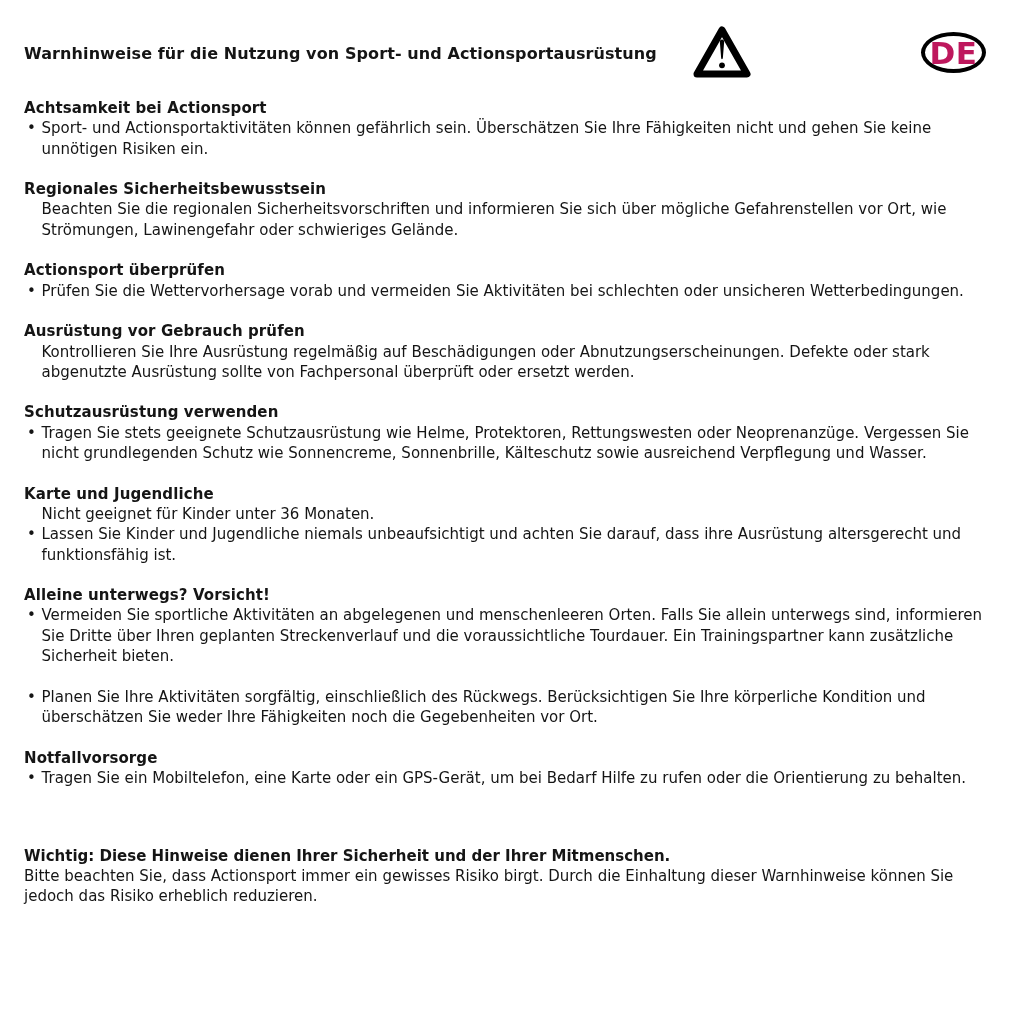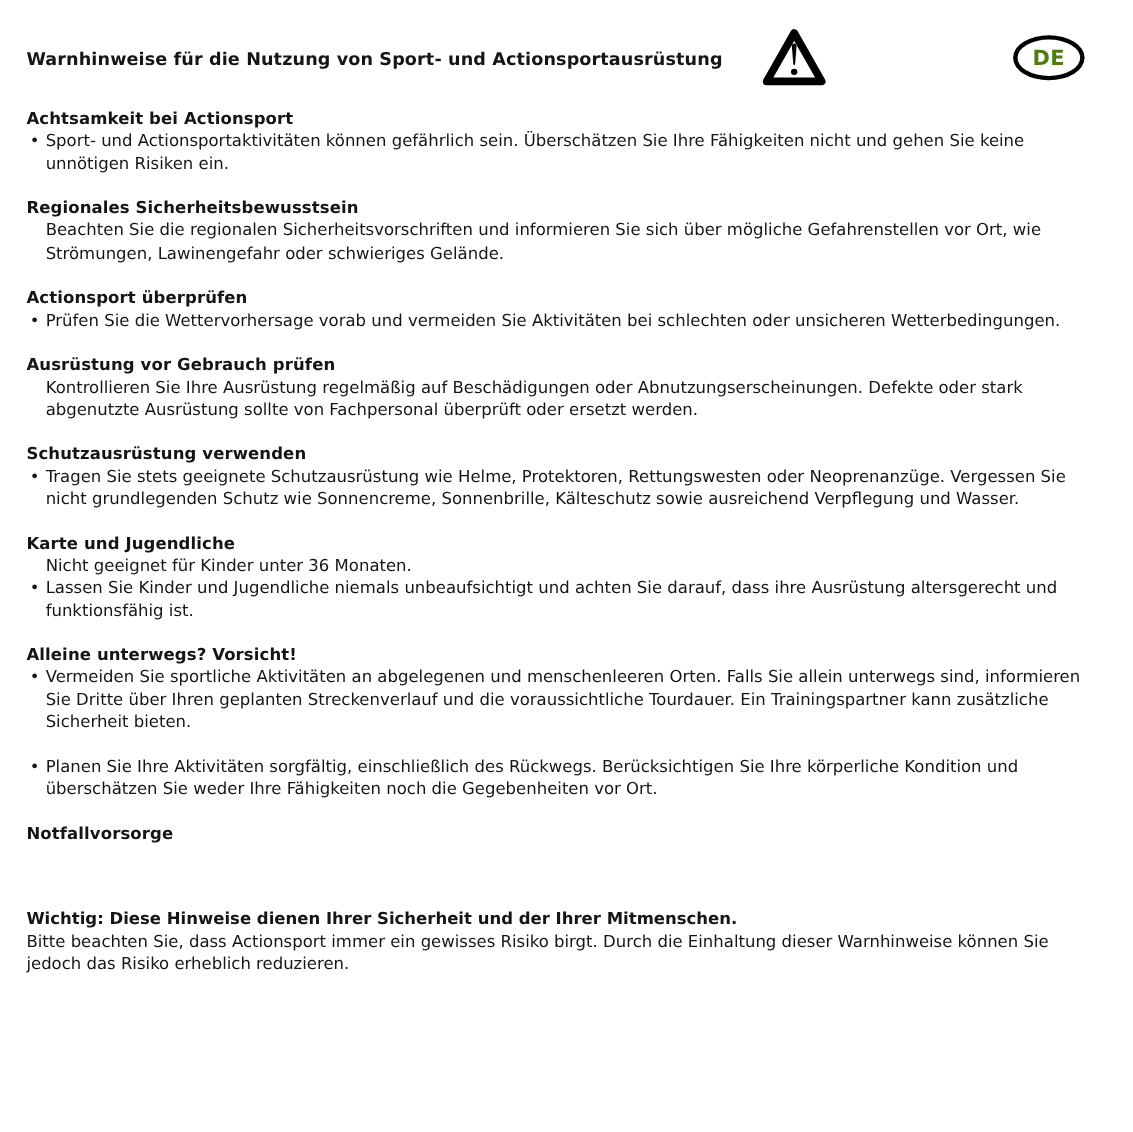--- a/index.html
+++ b/index.html
@@ -32,24 +32,24 @@
     position: absolute;
     left: 921px;
     top: 32px;
     width: 57px;
     height: 33px;
     border: 4px solid #000;
     border-radius: 50%;
     display: flex;
     align-items: center;
     justify-content: center;
-    font-size: 19px;
+    font-size: 31px;
     font-weight: bold;
     letter-spacing: 0.5px;
-    color: #4d7c0f;
+    color: #be185d;
   }
   .content {
     position: absolute;
     left: 24px;
     top: 98px;
     width: 982px;
     font-size: 15px;
     line-height: 20.3px;
   }
   .section { margin: 0 0 20.3px 0; }
@@ -130,20 +130,21 @@
       <h2 class="section-heading">Alleine unterwegs? Vorsicht!</h2>
       <p class="item item-bullet">Vermeiden Sie sportliche Aktivitäten an abgelegenen und menschenleeren Orten. Falls Sie allein unterwegs sind, informieren Sie Dritte über Ihren geplanten Streckenverlauf und die voraussichtliche Tourdauer. Ein Trainingspartner kann zusätzliche Sicherheit bieten.</p>
     </div>
 
     <div class="section">
       <p class="item item-bullet">Planen Sie Ihre Aktivitäten sorgfältig, einschließlich des Rückwegs. Berücksichtigen Sie Ihre körperliche Kondition und überschätzen Sie weder Ihre Fähigkeiten noch die Gegebenheiten vor Ort.</p>
     </div>
 
     <div class="section">
       <h2 class="section-heading">Notfallvorsorge</h2>
+      <p class="item item-bullet">Tragen Sie ein Mobiltelefon, eine Karte oder ein GPS-Gerät, um bei Bedarf Hilfe zu rufen oder die Orientierung zu behalten.</p>
     </div>
 
     <div class="footer">
       <p class="footer-important">Wichtig: Diese Hinweise dienen Ihrer Sicherheit und der Ihrer Mitmenschen.</p>
       <p class="footer-note">Bitte beachten Sie, dass Actionsport immer ein gewisses Risiko birgt. Durch die Einhaltung dieser Warnhinweise können Sie jedoch das Risiko erheblich reduzieren.</p>
     </div>
 
   </div>
 </div>
 

